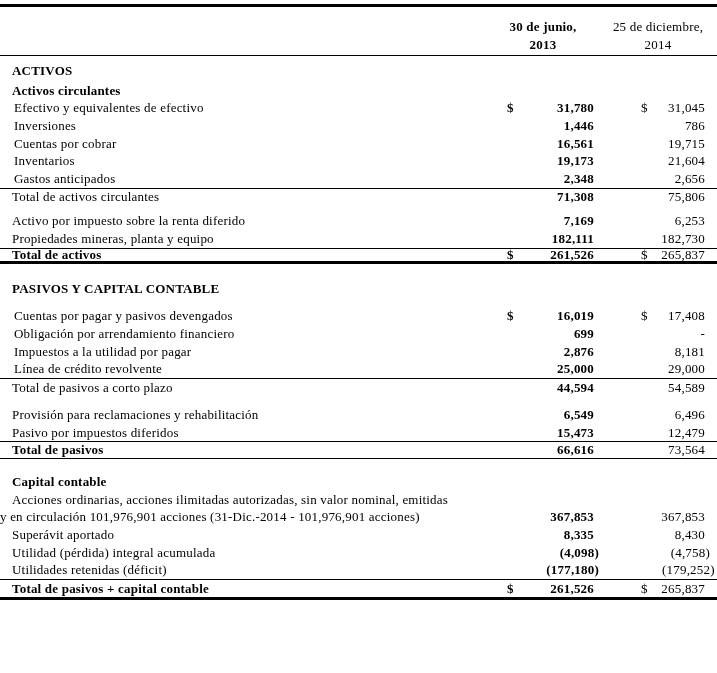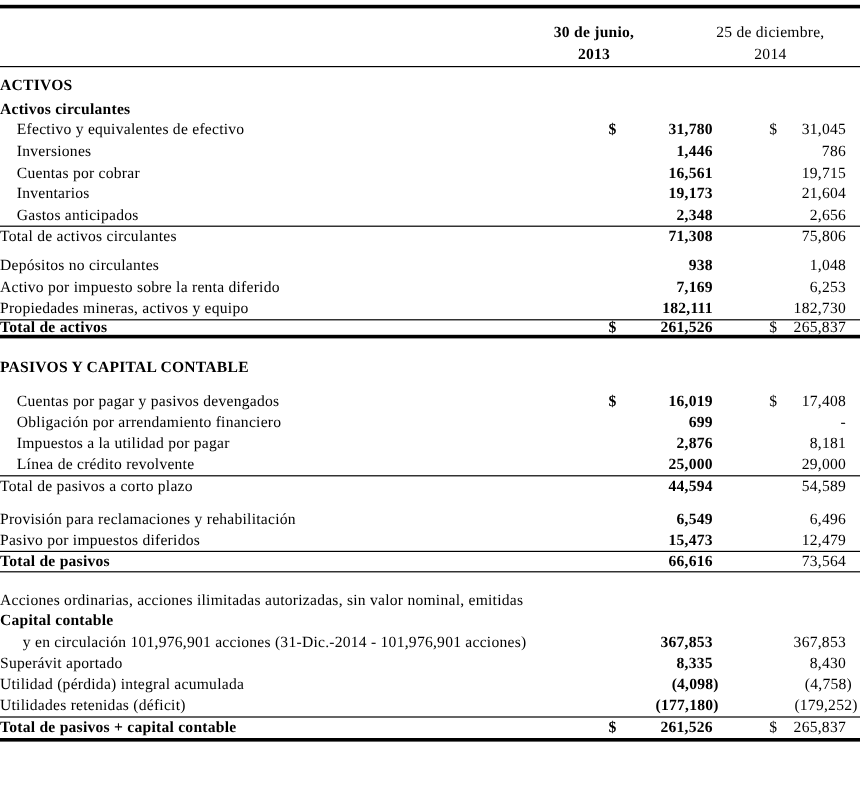--- a/index.html
+++ b/index.html
@@ -24,21 +24,20 @@
     border-bottom: 3px solid #000;
     background: #fff;
   }
   
   .head-row {
     display: flex;
     align-items: flex-end;
     padding-top: 11px;
     border-bottom: 1.5px solid #000;
     padding-bottom: 2px;
-    gap: 16px;
   }
   .h-label { flex: 1; }
   .h-col {
     text-align: center;
     line-height: 17.5px;
   }
   .h-col.c2015 { width: 96px; font-weight: bold; }
   .h-gap { width: 12px; }
   .h-col.c2014 { width: 110px; }
   .h-pad { width: 4px; }
@@ -47,23 +46,23 @@
     display: flex;
     align-items: center;
     height: 17.7px;
     white-space: nowrap;
     box-sizing: border-box;
   }
   .row.bold .lbl { font-weight: bold; }
   .row.bt  { border-top: 1.5px solid #000; }
   .row.bb  { border-bottom: 1.5px solid #000; }
   .row.bbk { border-bottom: 3px solid #000; }
-  .lbl  { flex: 1; padding-left: 0; overflow: visible; }
+  .lbl  { flex: 1; padding-left: 12px; overflow: visible; }
   .lbl.ind1 { padding-left: 14px; }
-  .lbl.ind2 { padding-left: 19px; }
+  .lbl.ind2 { padding-left: 0; }
   .cur  { width: 16px; font-weight: bold; }
   .v1   { width: 71px; text-align: right; font-weight: bold; }
   .gap  { width: 47px; }
   .cur2 { width: 16px; font-weight: normal; }
   .v2   { width: 48px; text-align: right; font-weight: normal; }
   .pad  { width: 12px; }
   .v1.neg, .v2.neg { position: relative; left: 5px; }
   .spacer { width: 100%; }
 </style>
 </head>
@@ -153,39 +152,30 @@
         <div class="lbl">Total de activos circulantes</div>
         <div class="cur"></div>
         <div class="v1">71,308</div>
         <div class="gap"></div>
         <div class="cur2"></div>
         <div class="v2">75,806</div>
         <div class="pad"></div>
       </div>
       <div class="spacer" style="height: 7px;"></div>
       <div class="row">
-        <div class="lbl">Depósitos no circulantes</div>
-        <div class="cur"></div>
-        <div class="v1">938</div>
-        <div class="gap"></div>
-        <div class="cur2"></div>
-        <div class="v2">1,048</div>
-        <div class="pad"></div>
-      </div>
-      <div class="row">
         <div class="lbl">Activo por impuesto sobre la renta diferido</div>
         <div class="cur"></div>
         <div class="v1">7,169</div>
         <div class="gap"></div>
         <div class="cur2"></div>
         <div class="v2">6,253</div>
         <div class="pad"></div>
       </div>
       <div class="row">
-        <div class="lbl">Propiedades mineras, activos y equipo</div>
+        <div class="lbl">Propiedades mineras, planta y equipo</div>
         <div class="cur"></div>
         <div class="v1">182,111</div>
         <div class="gap"></div>
         <div class="cur2"></div>
         <div class="v2">182,730</div>
         <div class="pad"></div>
       </div>
       <div class="row bold bt bbk" style="height: 16px;">
         <div class="lbl">Total de activos</div>
         <div class="cur">$</div>
@@ -273,31 +263,31 @@
       <div class="row bold bt bb">
         <div class="lbl">Total de pasivos</div>
         <div class="cur"></div>
         <div class="v1">66,616</div>
         <div class="gap"></div>
         <div class="cur2"></div>
         <div class="v2">73,564</div>
         <div class="pad"></div>
       </div>
       <div class="spacer" style="height: 14px;"></div>
-      <div class="row">
-        <div class="lbl">Acciones ordinarias, acciones ilimitadas autorizadas, sin valor nominal, emitidas</div>
-        <div class="cur"></div>
-        <div class="v1"></div>
-        <div class="gap"></div>
-        <div class="cur2"></div>
-        <div class="v2"></div>
-        <div class="pad"></div>
-      </div>
       <div class="row bold">
         <div class="lbl">Capital contable</div>
+        <div class="cur"></div>
+        <div class="v1"></div>
+        <div class="gap"></div>
+        <div class="cur2"></div>
+        <div class="v2"></div>
+        <div class="pad"></div>
+      </div>
+      <div class="row">
+        <div class="lbl">Acciones ordinarias, acciones ilimitadas autorizadas, sin valor nominal, emitidas</div>
         <div class="cur"></div>
         <div class="v1"></div>
         <div class="gap"></div>
         <div class="cur2"></div>
         <div class="v2"></div>
         <div class="pad"></div>
       </div>
       <div class="row">
         <div class="lbl ind2">y en circulación 101,976,901 acciones (31-Dic.-2014 - 101,976,901 acciones)</div>
         <div class="cur"></div>

